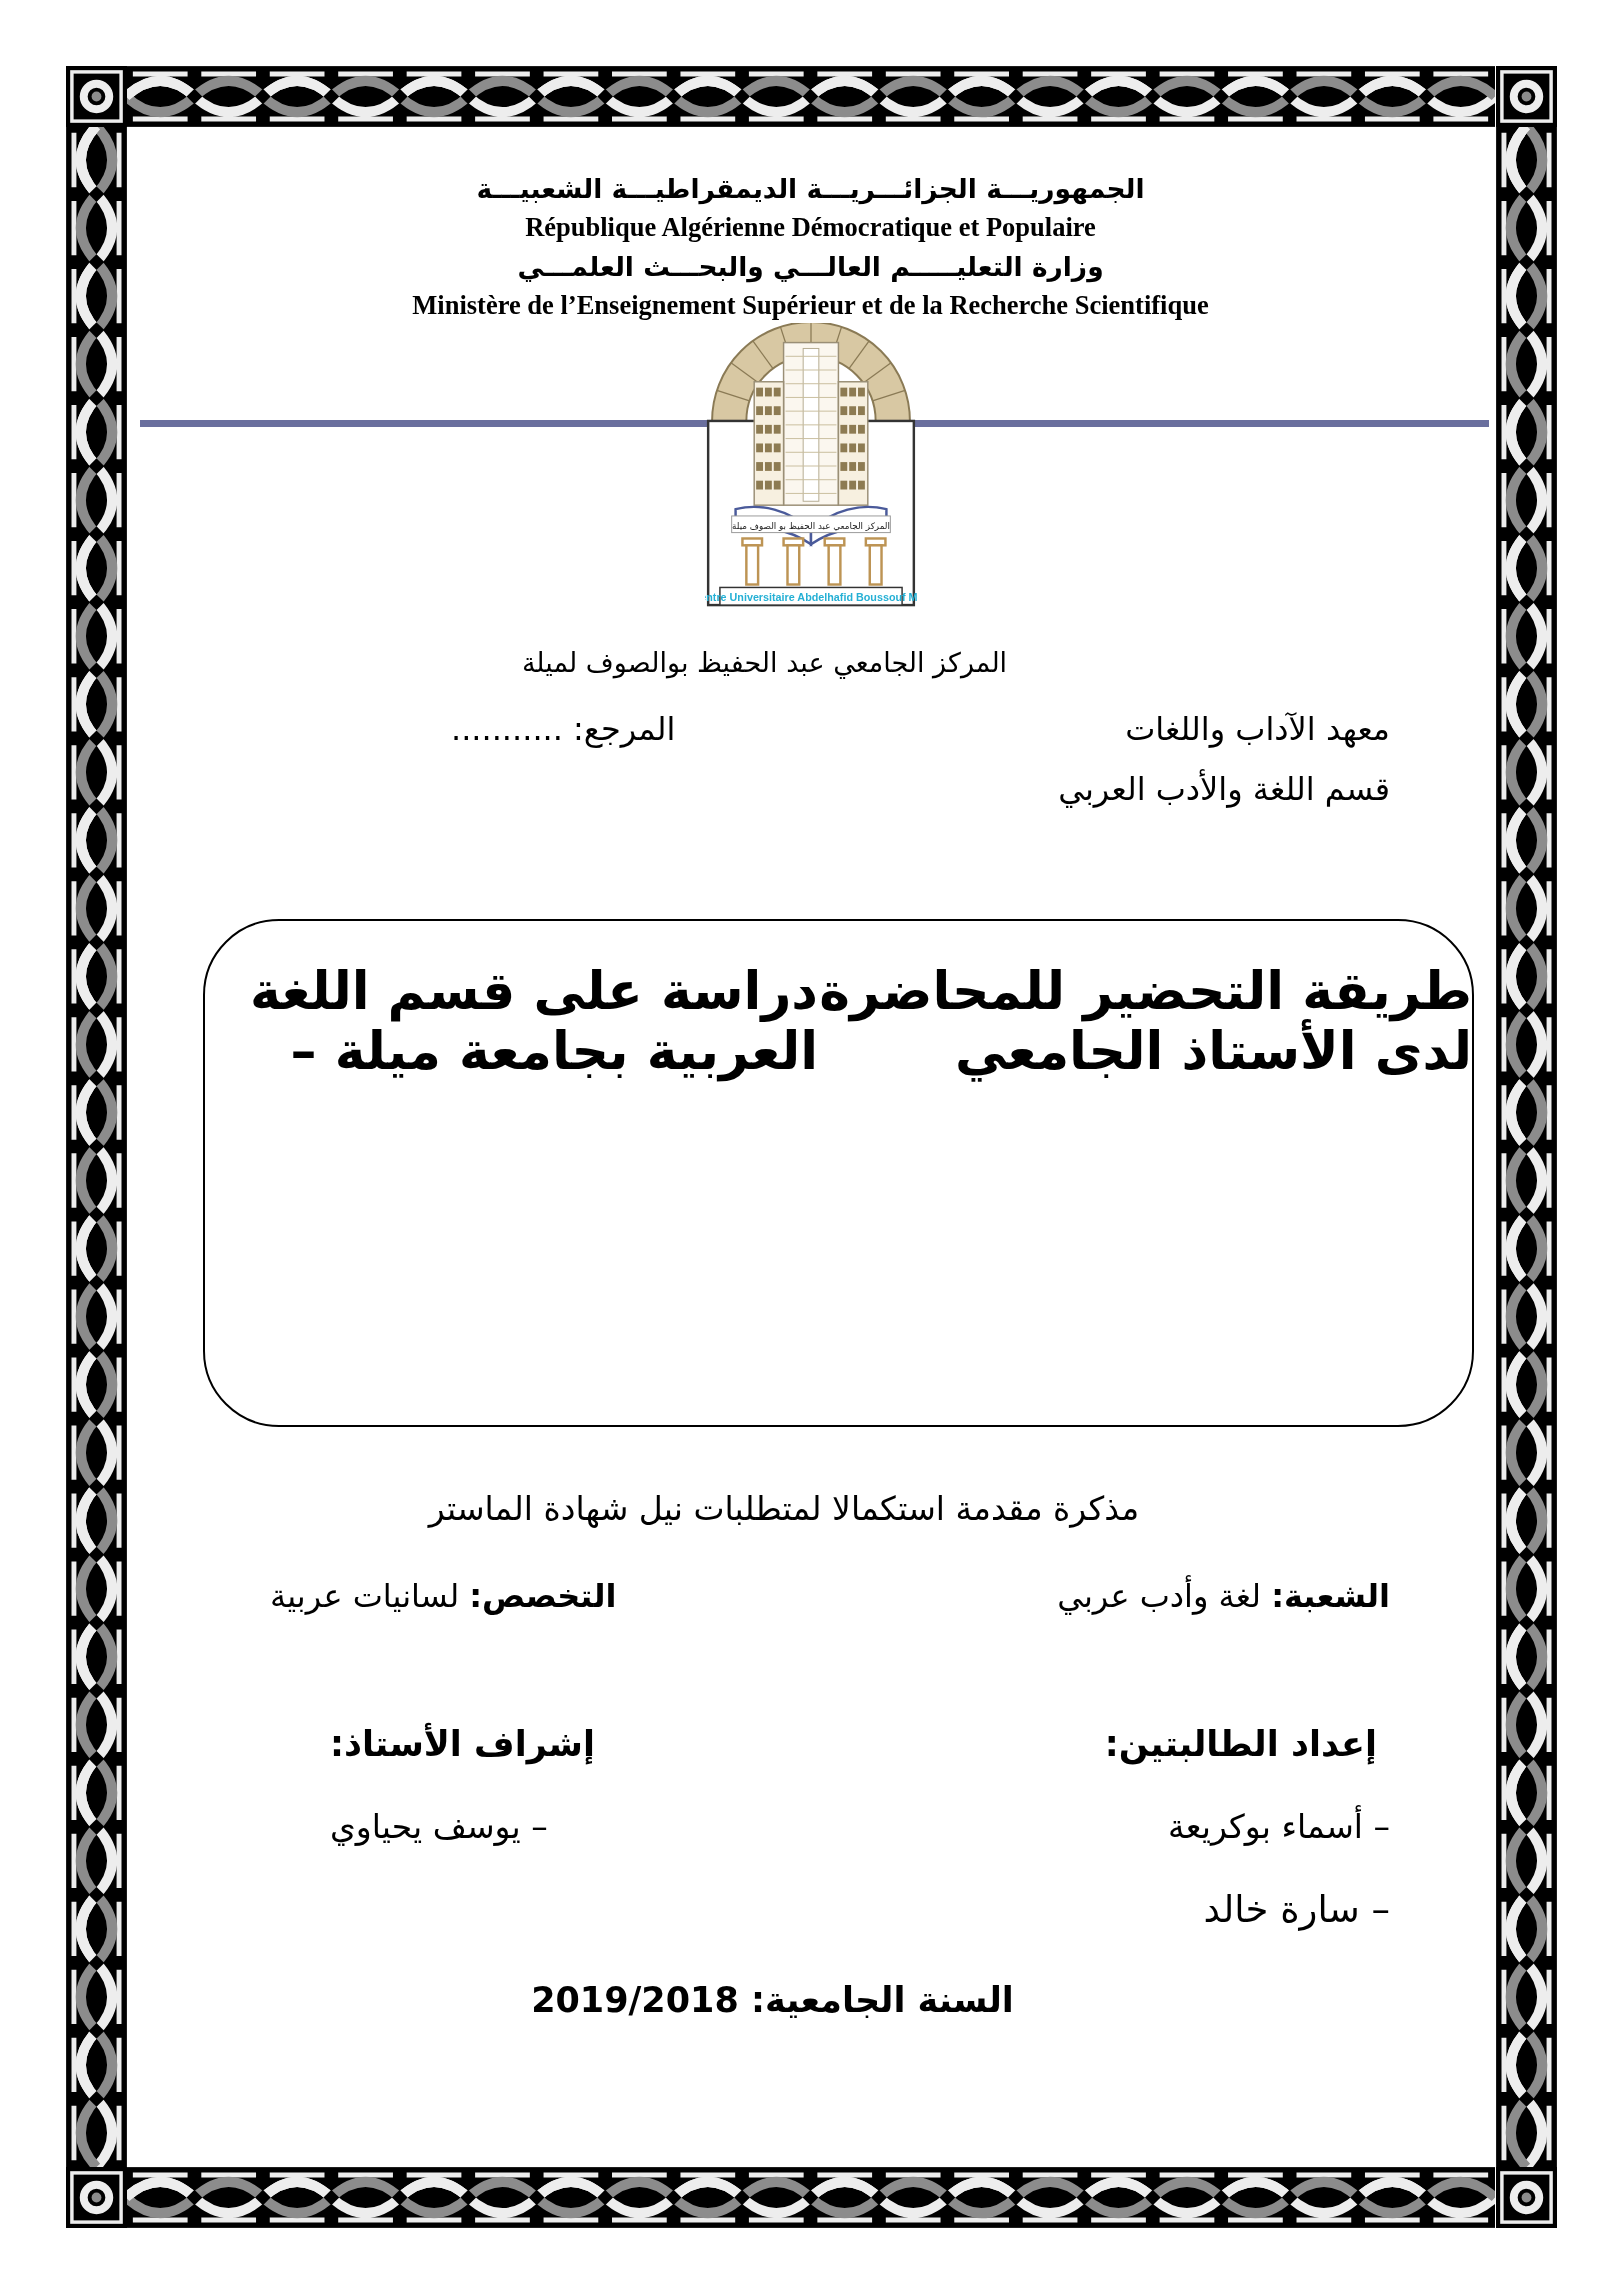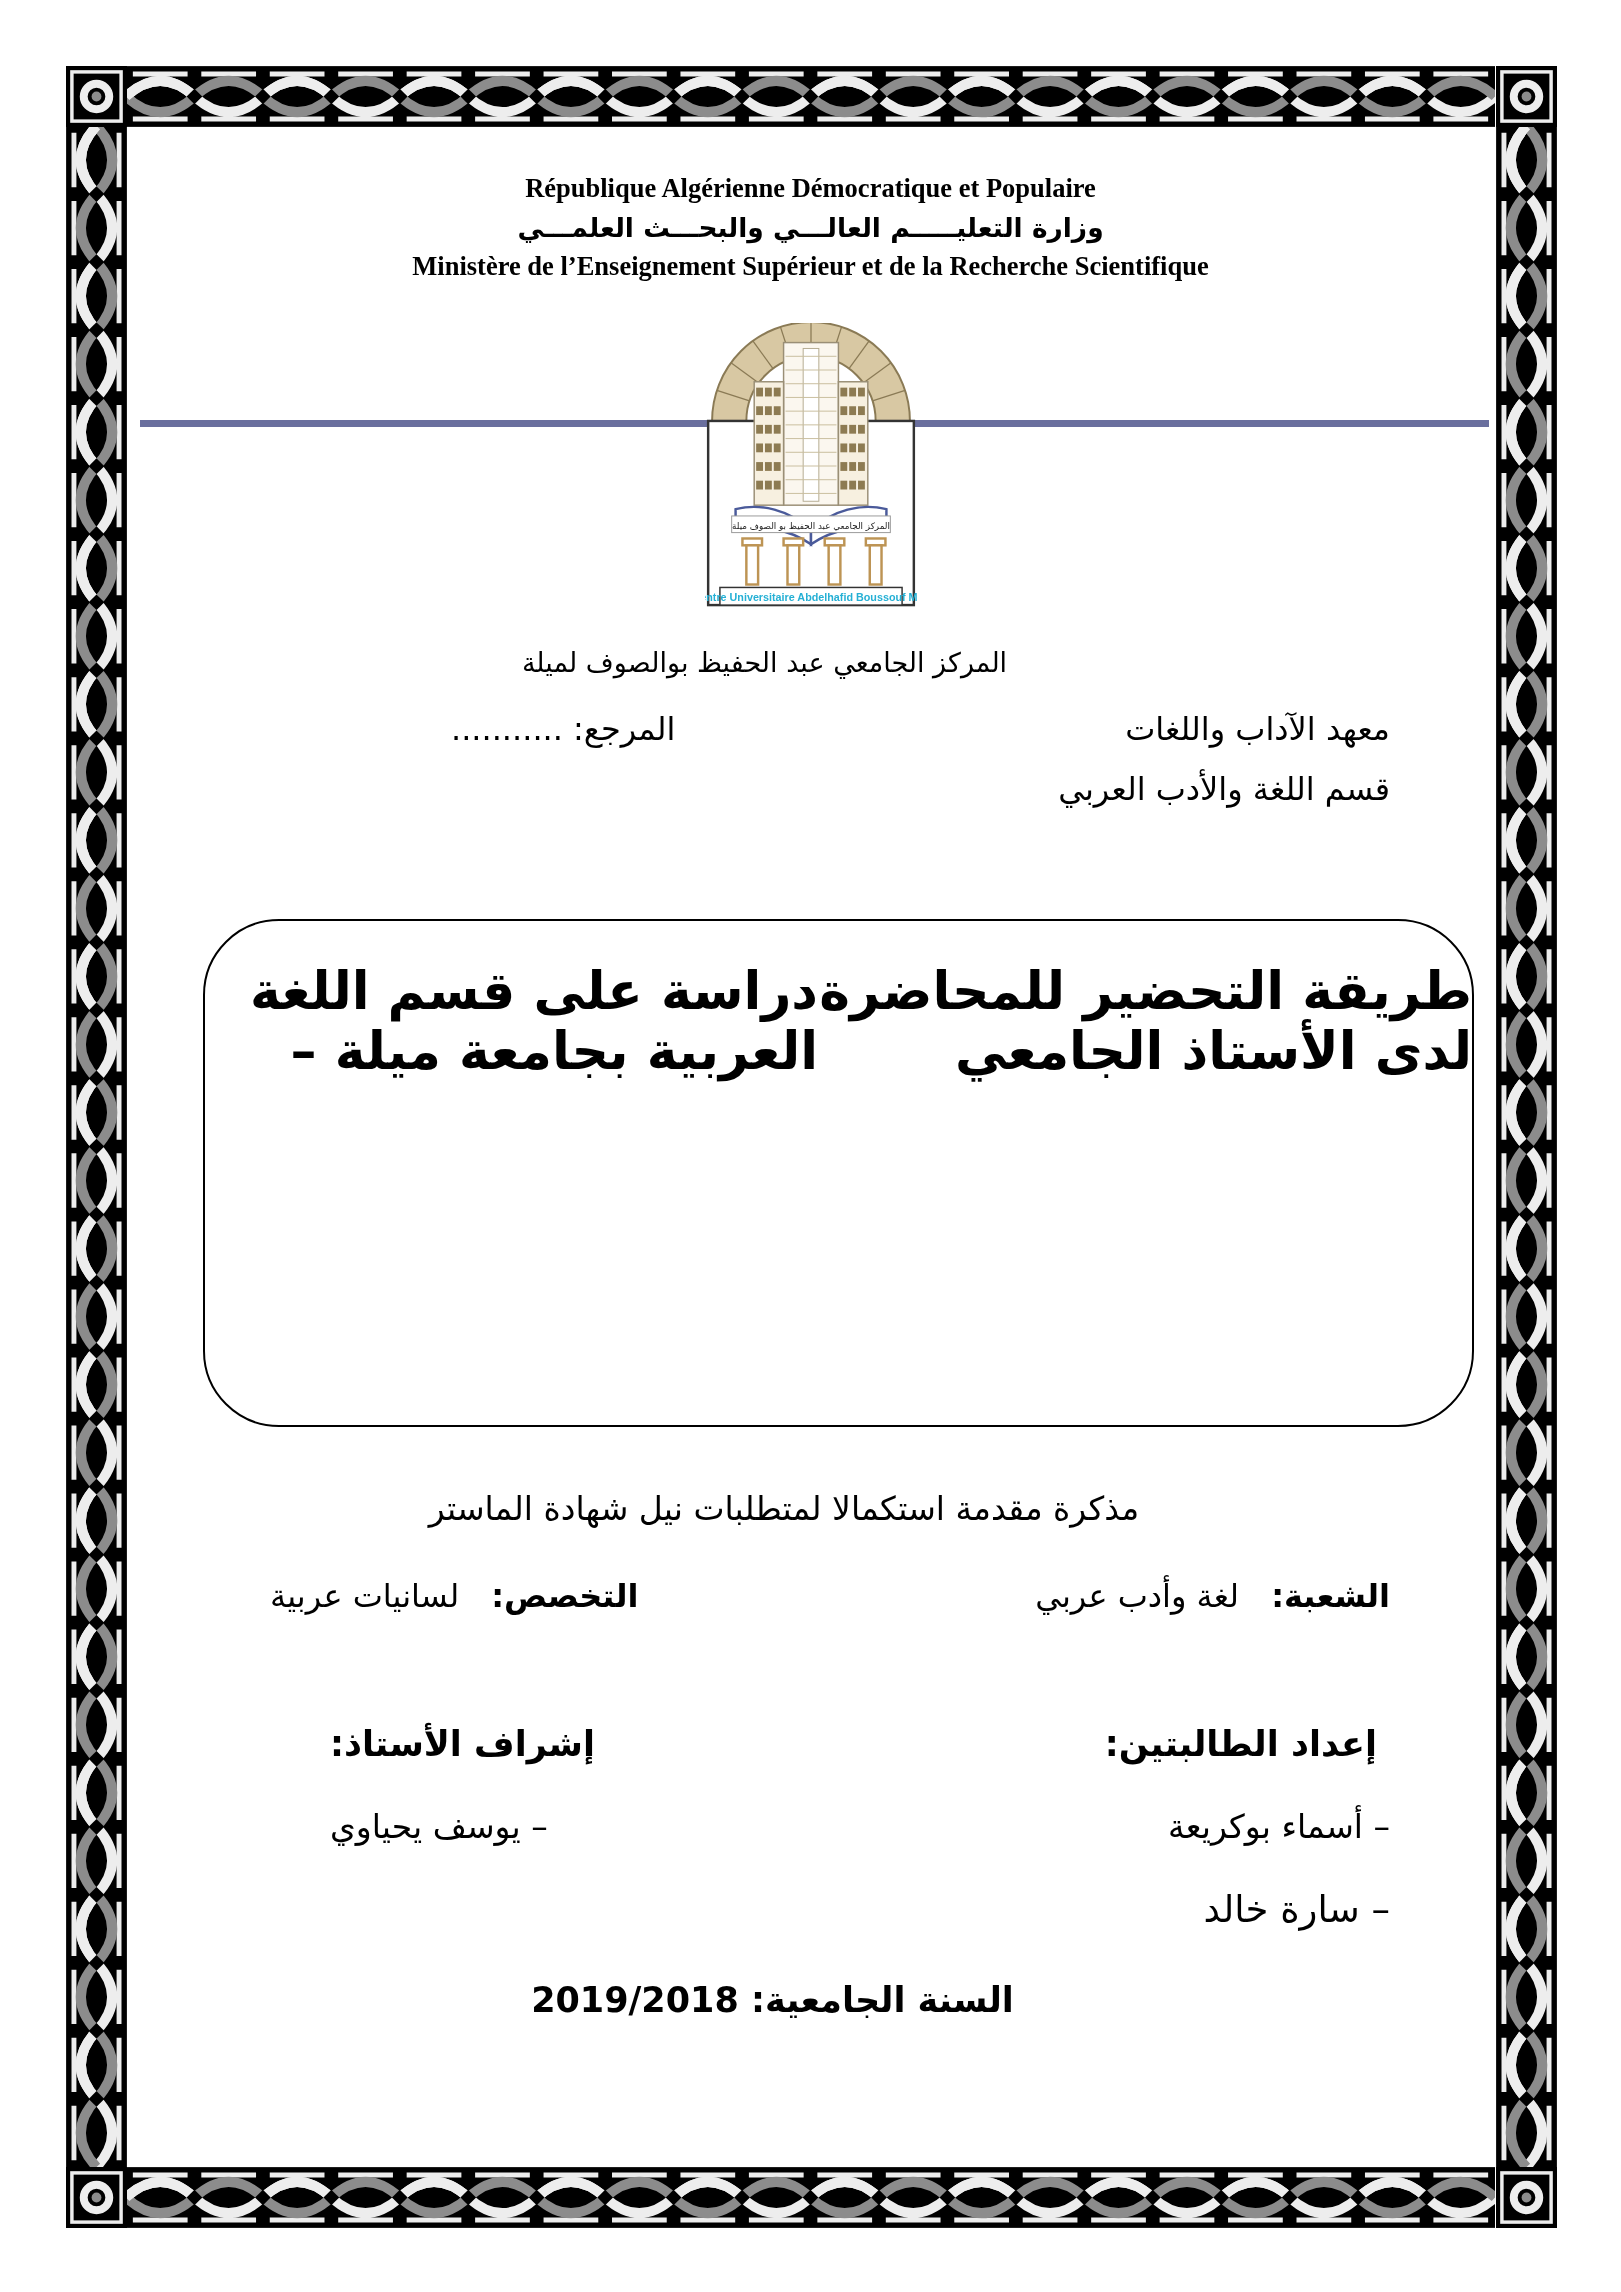--- a/index.html
+++ b/index.html
@@ -21,21 +21,21 @@
             align-items:baseline;font-size:32px;line-height:47px;}
   .dept{top:766px;right:231px;font-size:32px;line-height:47px;}
   .title-box{top:919px;left:203px;width:1271px;height:508px;border:2.9px solid #000;
              border-radius:76px;box-sizing:border-box;padding-top:25.5px;
              display:flex;flex-direction:row;}
   .title-line{height:149px;display:flex;align-items:center;justify-content:center;
               font-size:52px;font-weight:bold;}
   .note{top:1485px;left:0;right:53px;text-align:center;font-size:33px;line-height:47px;}
   .branch-row{top:1573px;left:270px;right:231px;display:flex;justify-content:space-between;
               align-items:baseline;font-size:32px;line-height:47px;}
-  .lbl{font-weight:bold;margin-left:22px;}
+  .lbl{font-weight:bold;}
   .prep-row{top:1720px;left:330px;right:244px;display:flex;justify-content:space-between;
             align-items:baseline;font-size:35px;font-weight:bold;line-height:49px;}
   .names-row{top:1802px;left:330px;right:231px;display:flex;justify-content:space-between;
              align-items:baseline;font-size:33px;line-height:49px;}
   .student2{top:1884px;right:231px;font-size:37px;line-height:51px;margin-left:12px;}
   .year{top:1975px;left:0;right:76px;text-align:center;font-size:35px;font-weight:bold;line-height:51px;}
 </style>
 </head>
 <body>
 
@@ -236,20 +236,21 @@
       </svg>
       <svg width="61" height="61" viewBox="0 0 62 62" style="left: 1496px; top: 2167px;">
         <rect x="0" y="0" width="62" height="62" fill="#000000"></rect>
         <rect x="6" y="6" width="50" height="50" fill="none" stroke="#ededed" stroke-width="3.5"></rect>
         <circle cx="31" cy="31" r="13" fill="none" stroke="#ededed" stroke-width="8"></circle>
         <circle cx="31" cy="31" r="5" fill="#8c8c8c"></circle>
       </svg>
     </div>
 
   <div class="abs hdr">
+    <div class="ar">الجمهوريـــة الجزائـــريـــة الديمقراطيـــة الشعبيـــة</div>
     <div class="fr">République Algérienne Démocratique et Populaire</div>
     <div class="ar">وزارة التعليـــــم العالـــي والبحـــث العلمـــي</div>
     <div class="fr">Ministère de l’Enseignement Supérieur et de la Recherche Scientifique</div>
   </div>
 
   <div class="abs accent"></div>
 
   <svg id="logo-svg" class="abs logo" viewBox="0 0 214 292">
     <path d="M6,100 A101,101 0 0 1 208,100 L173,100 A66,66 0 0 0 41,100 Z" fill="var(--stone,#d8c8a3)" stroke="var(--stone-outline,#8a7a55)" stroke-width="2"></path>
     <g id="arch-joints" stroke="var(--stone-outline,#8a7a55)" stroke-width="1.3">

